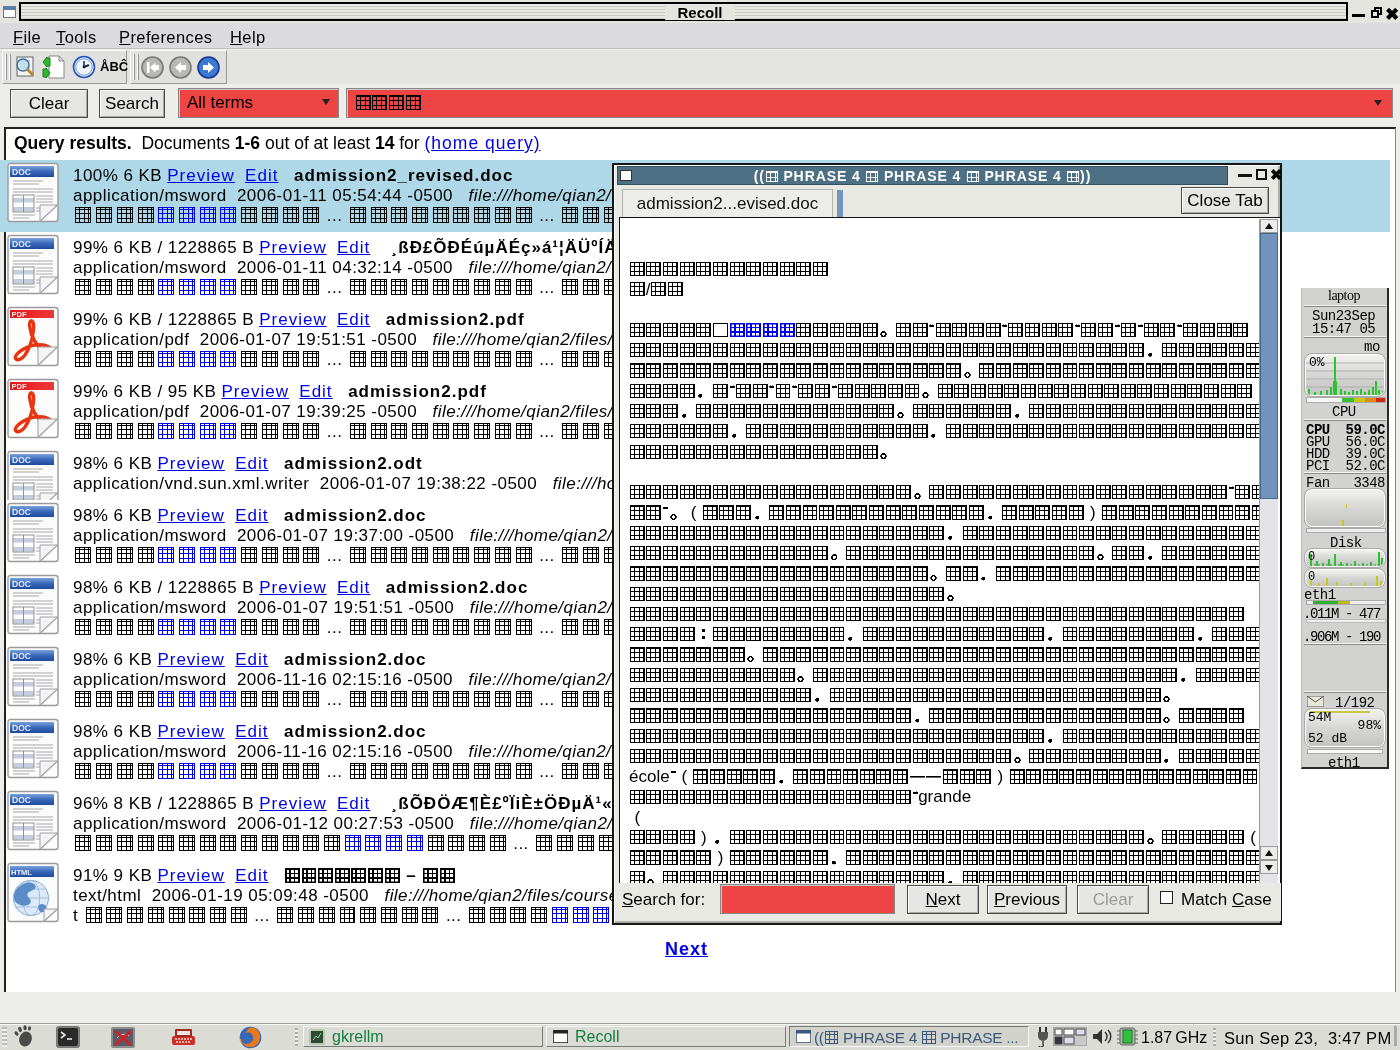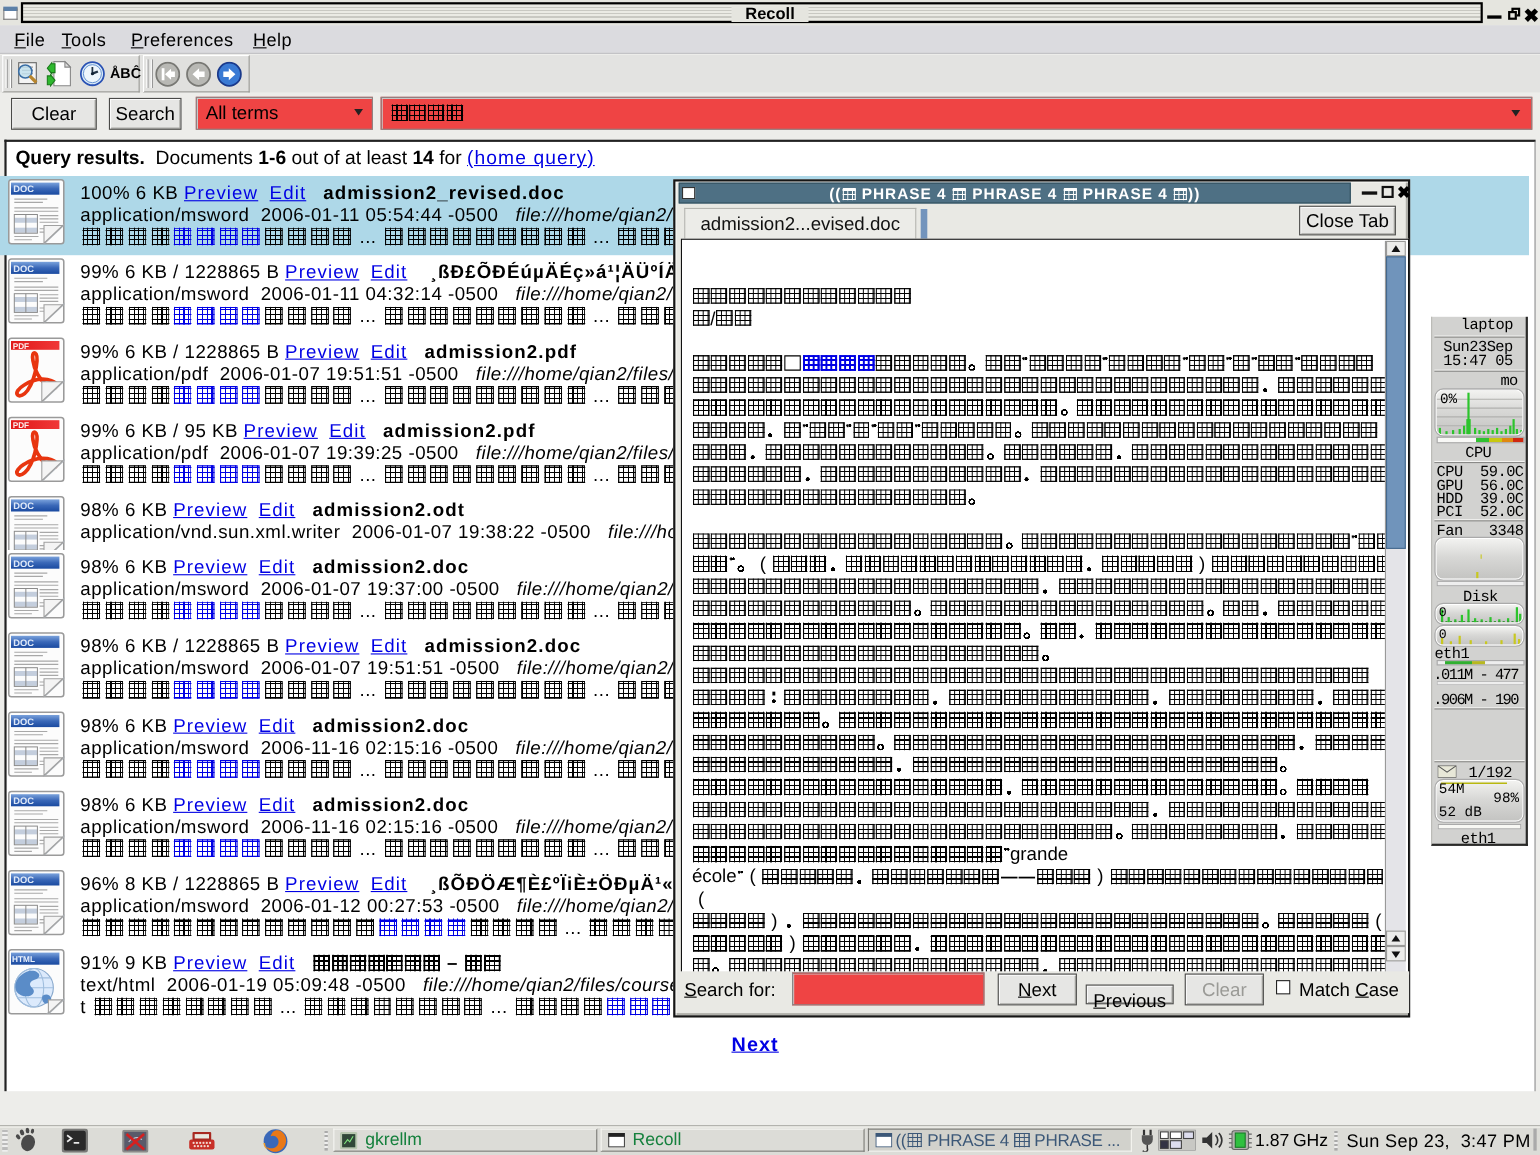--- a/index.html
+++ b/index.html
@@ -476,22 +476,22 @@
 <div><v></v><v></v><v></v><v></v><v></v><v></v><v></v><v></v><v></v><v></v><v></v><v></v><v></v><v></v><v></v><v></v><v></v><v></v><v class="o"></v><v></v><v></v><v class="c"></v><v></v><v></v><v></v><v></v><v></v><v></v><v></v><v></v><v></v><v></v><v></v><v></v><v></v><v></v><v></v><v></v></div>
 <div><v></v><v></v><v></v><v></v><v></v><v></v><v></v><v></v><v></v><v></v><v></v><v></v><v></v><v></v><v></v><v></v><v></v><v></v><v></v><v class="o"></v></div>
 <div><v></v><v></v><v></v><v></v><v></v><v></v><v></v><v></v><v></v><v></v><v></v><v></v><v></v><v></v><v></v><v></v><v></v><v></v><v></v><v></v><v></v><v></v><v></v><v></v><v></v><v></v><v></v><v></v><v></v><v></v><v></v><v></v><v></v><v></v><v></v><v></v><v></v></div>
 <div><v></v><v></v><v></v><v></v><v class="n"></v><v></v><v></v><v></v><v></v><v></v><v></v><v></v><v></v><v class="c"></v><v></v><v></v><v></v><v></v><v></v><v></v><v></v><v></v><v></v><v></v><v></v><v class="c"></v><v></v><v></v><v></v><v></v><v></v><v></v><v></v><v></v><v class="c"></v><v></v><v></v><v></v></div>
 <div><v></v><v></v><v></v><v></v><v></v><v></v><v></v><v class="o"></v><v></v><v></v><v></v><v></v><v></v><v></v><v></v><v></v><v></v><v></v><v></v><v></v><v></v><v></v><v></v><v></v><v></v><v></v><v></v><v></v><v></v><v></v><v></v><v></v><v></v><v></v><v></v><v></v><v></v><v></v></div>
 <div><v></v><v></v><v></v><v></v><v></v><v></v><v></v><v></v><v></v><v></v><v class="o"></v><v></v><v></v><v></v><v></v><v></v><v></v><v></v><v></v><v></v><v></v><v></v><v></v><v></v><v></v><v></v><v></v><v></v><v></v><v></v><v></v><v></v><v></v><v class="c"></v><v></v><v></v><v></v><v></v></div>
 <div><v></v><v></v><v></v><v></v><v></v><v></v><v></v><v></v><v></v><v></v><v></v><v class="c"></v><v></v><v></v><v></v><v></v><v></v><v></v><v></v><v></v><v></v><v></v><v></v><v></v><v></v><v></v><v></v><v></v><v></v><v></v><v></v><v></v><v class="o"></v></div>
 <div><v></v><v></v><v></v><v></v><v></v><v></v><v></v><v></v><v></v><v></v><v></v><v></v><v></v><v></v><v></v><v></v><v></v><v class="c"></v><v></v><v></v><v></v><v></v><v></v><v></v><v></v><v></v><v></v><v></v><v></v><v></v><v></v><v></v><v class="o"></v><v></v><v></v><v></v><v></v></div>
 <div><v></v><v></v><v></v><v></v><v></v><v></v><v></v><v></v><v></v><v></v><v></v><v></v><v></v><v></v><v></v><v></v><v></v><v></v><v></v><v></v><v></v><v></v><v></v><v></v><v></v><v class="c"></v><v></v><v></v><v></v><v></v><v></v><v></v><v></v><v></v><v></v><v></v><v></v><v></v></div>
 <div><v></v><v></v><v></v><v></v><v></v><v></v><v></v><v></v><v></v><v></v><v></v><v></v><v></v><v></v><v></v><v></v><v></v><v></v><v></v><v></v><v></v><v></v><v></v><v class="o"></v><v></v><v></v><v></v><v></v><v></v><v></v><v></v><v></v><v class="c"></v><v></v><v></v><v></v><v></v><v></v></div>
+<div>école<v class="q"></v><v class="k">(</v><v></v><v></v><v></v><v></v><v></v><v class="c"></v><v></v><v></v><v></v><v></v><v></v><v></v><v></v><v class="d"></v><v class="d"></v><v></v><v></v><v></v><v class="k">)</v><v></v><v></v><v></v><v></v><v></v><v></v><v></v><v></v><v></v><v></v><v></v><v></v><v></v><v></v><v></v></div>
 <div><v></v><v></v><v></v><v></v><v></v><v></v><v></v><v></v><v></v><v></v><v></v><v></v><v></v><v></v><v></v><v></v><v></v><v class="q"></v>grande</div>
-<div>école<v class="q"></v><v class="k">(</v><v></v><v></v><v></v><v></v><v></v><v class="c"></v><v></v><v></v><v></v><v></v><v></v><v></v><v></v><v class="d"></v><v class="d"></v><v></v><v></v><v></v><v class="k">)</v><v></v><v></v><v></v><v></v><v></v><v></v><v></v><v></v><v></v><v></v><v></v><v></v><v></v><v></v><v></v></div>
 <div><v class="k">(</v></div>
 <div><v></v><v></v><v></v><v></v><v class="k">)</v><v class="c"></v><v></v><v></v><v></v><v></v><v></v><v></v><v></v><v></v><v></v><v></v><v></v><v></v><v></v><v></v><v></v><v></v><v></v><v></v><v></v><v></v><v></v><v></v><v></v><v></v><v></v><v class="o"></v><v></v><v></v><v></v><v></v><v></v><v class="k">(</v></div>
 <div><v></v><v></v><v></v><v></v><v></v><v class="k">)</v><v></v><v></v><v></v><v></v><v></v><v></v><v class="c"></v><v></v><v></v><v></v><v></v><v></v><v></v><v></v><v></v><v></v><v></v><v></v><v></v><v></v><v></v><v></v><v></v><v></v><v></v><v></v><v></v><v></v><v></v><v></v><v></v><v></v></div>
 <div><v></v><v class="o"></v><v></v><v></v><v></v><v></v><v></v><v></v><v></v><v></v><v></v><v></v><v></v><v></v><v></v><v></v><v></v><v></v><v></v><v class="c"></v><v></v><v></v><v></v><v></v><v></v><v></v><v></v><v></v><v></v><v></v><v></v><v></v><v></v><v></v><v></v><v></v><v></v><v></v></div>
 </div>
 <div id="psb">
 <div class="sbb" style="top:0">
           <div class="tri-u"></div>
         </div>
 <div id="pthumb"></div>
@@ -500,28 +500,28 @@
         </div>
 <div class="sbb" style="top:641px">
           <div class="tri-d"></div>
         </div>
 </div>
 </div>
 <div class="abs" id="psrch">
 <span class="abs" style="left:5px;top:7px"><u>S</u>earch for:</span>
 <div class="fld" style="left:103px;top:1px;width:175px;height:30px"></div>
 <div class="btn" style="left:290px;top:2px;width:72px;height:29px;line-height:27px"><u>N</u>ext</div>
-<div class="btn" style="left:370px;top:12px;width:80px;height:18px;line-height:27px"><u>P</u>revious</div>
+<div class="btn" style="left:370px;top:2px;width:80px;height:29px;line-height:27px"><u>P</u>revious</div>
 <div class="btn" style="left:460px;top:2px;width:72px;height:29px;line-height:27px;color:#9a9a96">Clear</div>
 <div class="abs" style="left:543px;top:8px;width:13px;height:13px;border:1.5px solid #222;background:#fff"></div>
 <span class="abs" style="left:564px;top:7px">Match <u>C</u>ase</span>
 </div>
 </div>
 <div class="abs" id="gk">
-<div class="gtx" style="left:26px;top:0px;">laptop</div>
+<div class="gtx" style="left:26px;top:0px;font-family:Liberation Serif, serif;">laptop</div>
 <div class="gkd" style="top:17px"></div>
 <div class="gtx" style="left:10px;top:20px;">Sun23Sep</div>
 <div class="gtx" style="left:10px;top:33px;">15:47 05</div>
 <div class="gkd" style="top:48px"></div>
 <div class="gtx" style="left:62px;top:51px;">mo</div>
 <div class="gchart" style="top:66px;height:42px"><svg width="78" height="40" viewBox="0 0 78 40">
         <g stroke="#b0b0ae">
           <line y1="8" y2="8" x2="78"></line>
           <line y1="16" y2="16" x2="78"></line>
           <line y1="24" y2="24" x2="78"></line>
@@ -543,21 +543,21 @@
         <rect x="58" y="37" width="2" height="3" fill="#2cc42c"></rect>
         <rect x="62" y="35" width="2" height="5" fill="#2cc42c"></rect>
         <rect x="66" y="32" width="2" height="8" fill="#2cc42c"></rect>
         <rect x="69" y="26" width="2" height="14" fill="#2cc42c"></rect>
         <rect x="72" y="35" width="2" height="5" fill="#2cc42c"></rect>
         <rect x="76" y="36" width="2" height="4" fill="#2cc42c"></rect>
       </svg><div style="position:absolute;left:3px;top:0;font-size:13px">0%</div></div>
 <div class="abs" style="left:4px;top:109px;width:80px;height:6px;background:#f8f8f6;border:1px solid #aaa;background:linear-gradient(90deg,#f8f8f6 0 45%,#30c030 45% 60%,#c8c810 60% 75%,#e08810 75% 88%,#d02810 88%)"></div>
 <div class="gtx" style="left:30px;top:116px;">CPU</div>
 <div class="gkd" style="top:131px"></div>
-<div class="gtx" style="left:4px;top:134px;">CPU&nbsp; 59.0C</div>
+<div class="gtx" style="left:4px;top:134px;font-weight:bold;">CPU&nbsp; 59.0C</div>
 <div class="gtx" style="left:4px;top:146px;">GPU&nbsp; 56.0C</div>
 <div class="gtx" style="left:4px;top:158px;">HDD&nbsp; 39.0C</div>
 <div class="gtx" style="left:4px;top:170px;">PCI&nbsp; 52.0C</div>
 <div class="gkd" style="top:184px"></div>
 <div class="gtx" style="left:4px;top:187px;">Fan&nbsp;&nbsp; 3348</div>
 <div class="gchart" style="top:201px;height:38px"><svg width="78" height="36">
         <rect x="36" y="30" width="2" height="6" fill="#c8c820"></rect>
         <rect x="40" y="14" width="1" height="4" fill="#c8c820"></rect>
       </svg></div>
 <div class="abs" style="left:4px;top:240px;width:80px;height:5px;background:#eee;border:1px solid #aaa"></div>

